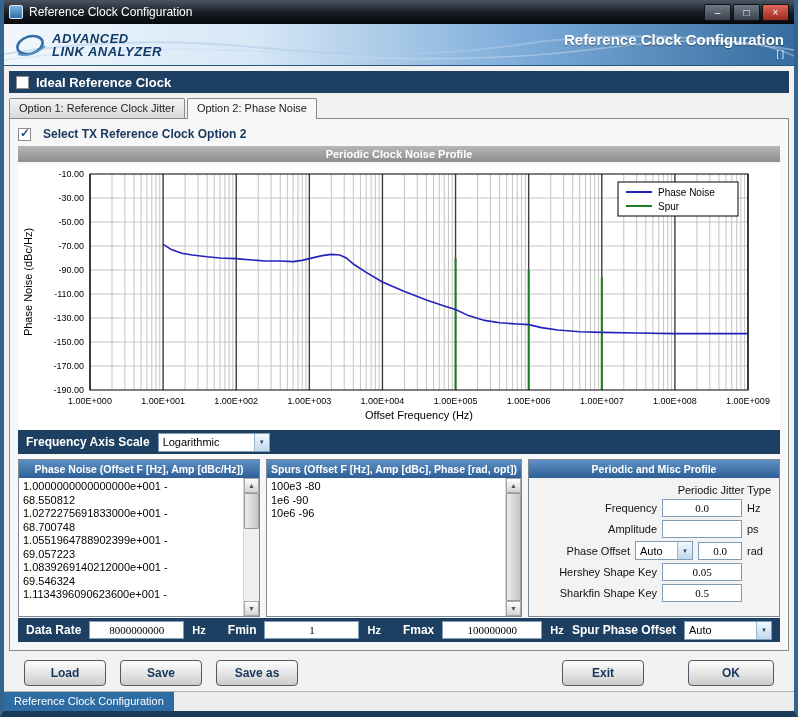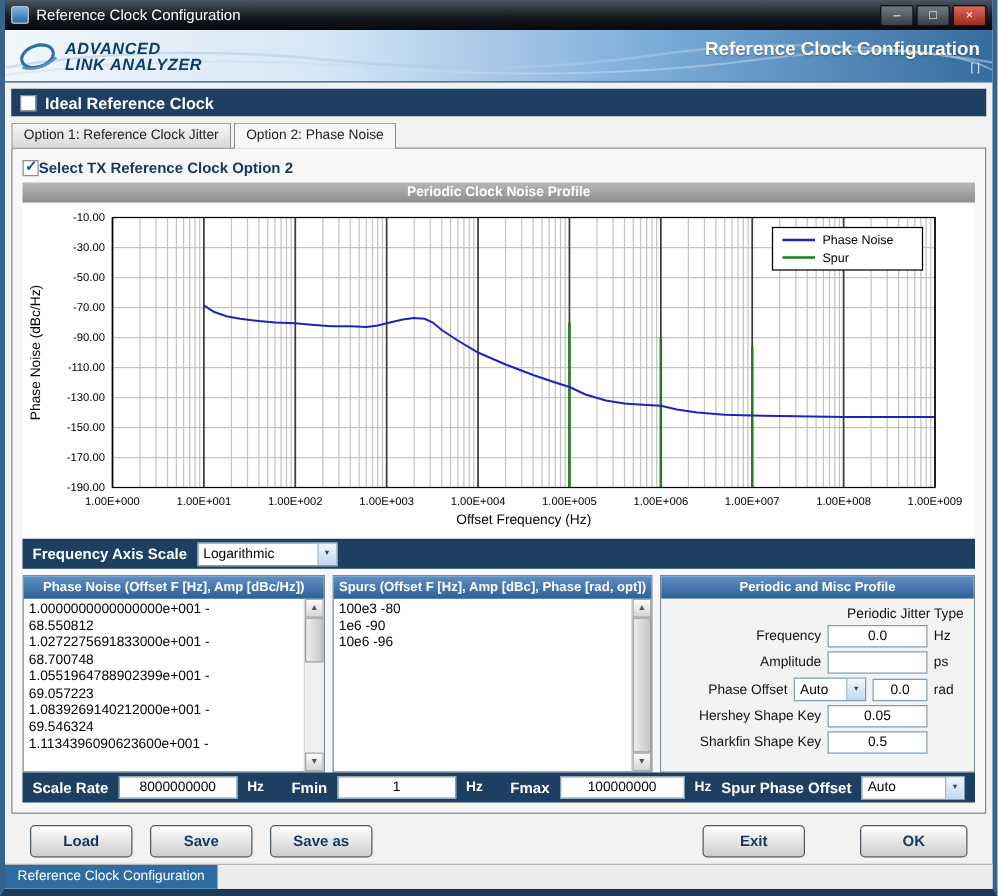--- a/index.html
+++ b/index.html
@@ -32,38 +32,38 @@
   .checkbox{width:13px;height:13px;background:#fff;border:1px solid #8e8e8e;position:relative;flex:0 0 13px;}
   .checkbox.checked::after{content:"✓";position:absolute;left:1px;top:-3px;font-size:12px;font-weight:bold;color:#1f4e8c;}
   
   .tabs{margin:5px 5px 0;display:flex;gap:2px;flex:0 0 20px;position:relative;z-index:2;}
   .tab{height:20px;padding:3px 9px 0;font-size:11px;color:#222;border:1px solid #8a8a8a;border-bottom:none;
     border-radius:2px 2px 0 0;background:linear-gradient(#f5f5f5,#d9d9d9);white-space:nowrap;}
   .tab.active{background:#f7f7f7;height:21px;margin-bottom:-1px;}
   
   .tabpanel{margin:0 5px;border:1px solid #8a8a8a;background:#f7f7f7;flex:1 1 auto;min-height:0;
     padding:6px 8px 8px;display:flex;flex-direction:column;}
-  .cbrow{display:flex;align-items:center;gap:0;height:18px;flex:0 0 18px;}
+  .cbrow{display:flex;align-items:center;gap:12px;height:18px;flex:0 0 18px;}
   .cblabel{font-size:12px;font-weight:bold;color:#17375e;}
   .grayhdr{height:16px;flex:0 0 16px;margin-top:3px;background:linear-gradient(#b7b7b7,#8e8e8e);
     color:#fff;font-weight:bold;font-size:11px;text-align:center;line-height:16px;}
   .chart-wrap{background:#fff;margin-top:2px;flex:0 0 262px;}
   svg text{font-family:"Liberation Sans",sans-serif;}
   
   .freqbar,.databar{height:24px;flex:0 0 24px;background:#1d3f61;display:flex;align-items:center;gap:8px;padding:0 8px;}
   .bar-label{color:#fff;font-weight:bold;font-size:12px;white-space:nowrap;}
   .spacer{flex:1;}
   .plot-btn{width:240px;height:20px;background:linear-gradient(#ffffff,#cfcfcf);border:1px solid #3b5a78;
     border-radius:2px;font-weight:bold;font-size:12px;color:#17375e;font-family:inherit;}
   
   .selectbox{display:inline-flex;align-items:center;height:19px;background:#fff;border:1px solid #7f9db9;font-size:11px;}
   .sb-text{flex:1;padding:0 4px;white-space:nowrap;overflow:hidden;}
   .sb-arrow{width:15px;align-self:stretch;background:linear-gradient(#f2f8fd,#c1d8ee);border-left:1px solid #98b6d4;
     color:#2c4a66;font-size:6px;display:flex;align-items:center;justify-content:center;}
-  .tinput{height:18px;border:1px solid #7f9db9;font-size:11px;text-align:center;font-family:Liberation Sans, sans-serif;background:#fff;padding:0 2px;}
+  .tinput{height:18px;border:1px solid #7f9db9;font-size:11px;text-align:center;font-family:Liberation Serif, serif;background:#fff;padding:0 2px;}
   
   .panels{display:flex;gap:6px;margin-top:5px;flex:0 0 158px;}
   .panel{display:flex;flex-direction:column;border:1px solid #7b8a99;background:#fff;}
   .panel-hdr{height:18px;flex:0 0 18px;background:linear-gradient(#5e90c5,#2d5f96);color:#fff;
     font-size:10.5px;font-weight:bold;text-align:center;line-height:18px;white-space:nowrap;overflow:hidden;}
   .panel-body{flex:1;position:relative;overflow:hidden;}
   .panel-text{position:absolute;inset:0;padding:2px 20px 2px 4px;font-size:11px;line-height:13.5px;
     white-space:pre-wrap;color:#000;}
   .vscroll{position:absolute;top:0;right:0;bottom:0;width:16px;background:#efefef;border-left:1px solid #d5d5d5;
     display:flex;flex-direction:column;}
@@ -360,21 +360,21 @@
             <span class="jlabel">Sharkfin Shape Key</span>
             <input class="tinput" style="width: 80px;" value="0.5">
             <span class="junit"></span>
           </div>
 
         </div>
       </div>
     </div>
 
     <div class="databar">
-      <span class="bar-label">Scale Rate</span>
+      <span class="bar-label">Data Rate</span>
       <input class="tinput" style="width: 95px;" value="8000000000">
       <span class="bar-unit">Hz</span>
       <span class="bar-label" style="margin-left:14px">Fmin</span>
       <input class="tinput" style="width: 95px;" value="1">
       <span class="bar-unit">Hz</span>
       <span class="bar-label" style="margin-left:14px">Fmax</span>
       <input class="tinput" style="width: 100px;" value="100000000">
       <span class="bar-unit">Hz</span>
       <span class="bar-label" style="margin-left:auto">Spur Phase Offset</span>
       <div class="selectbox" style="width:88px">

